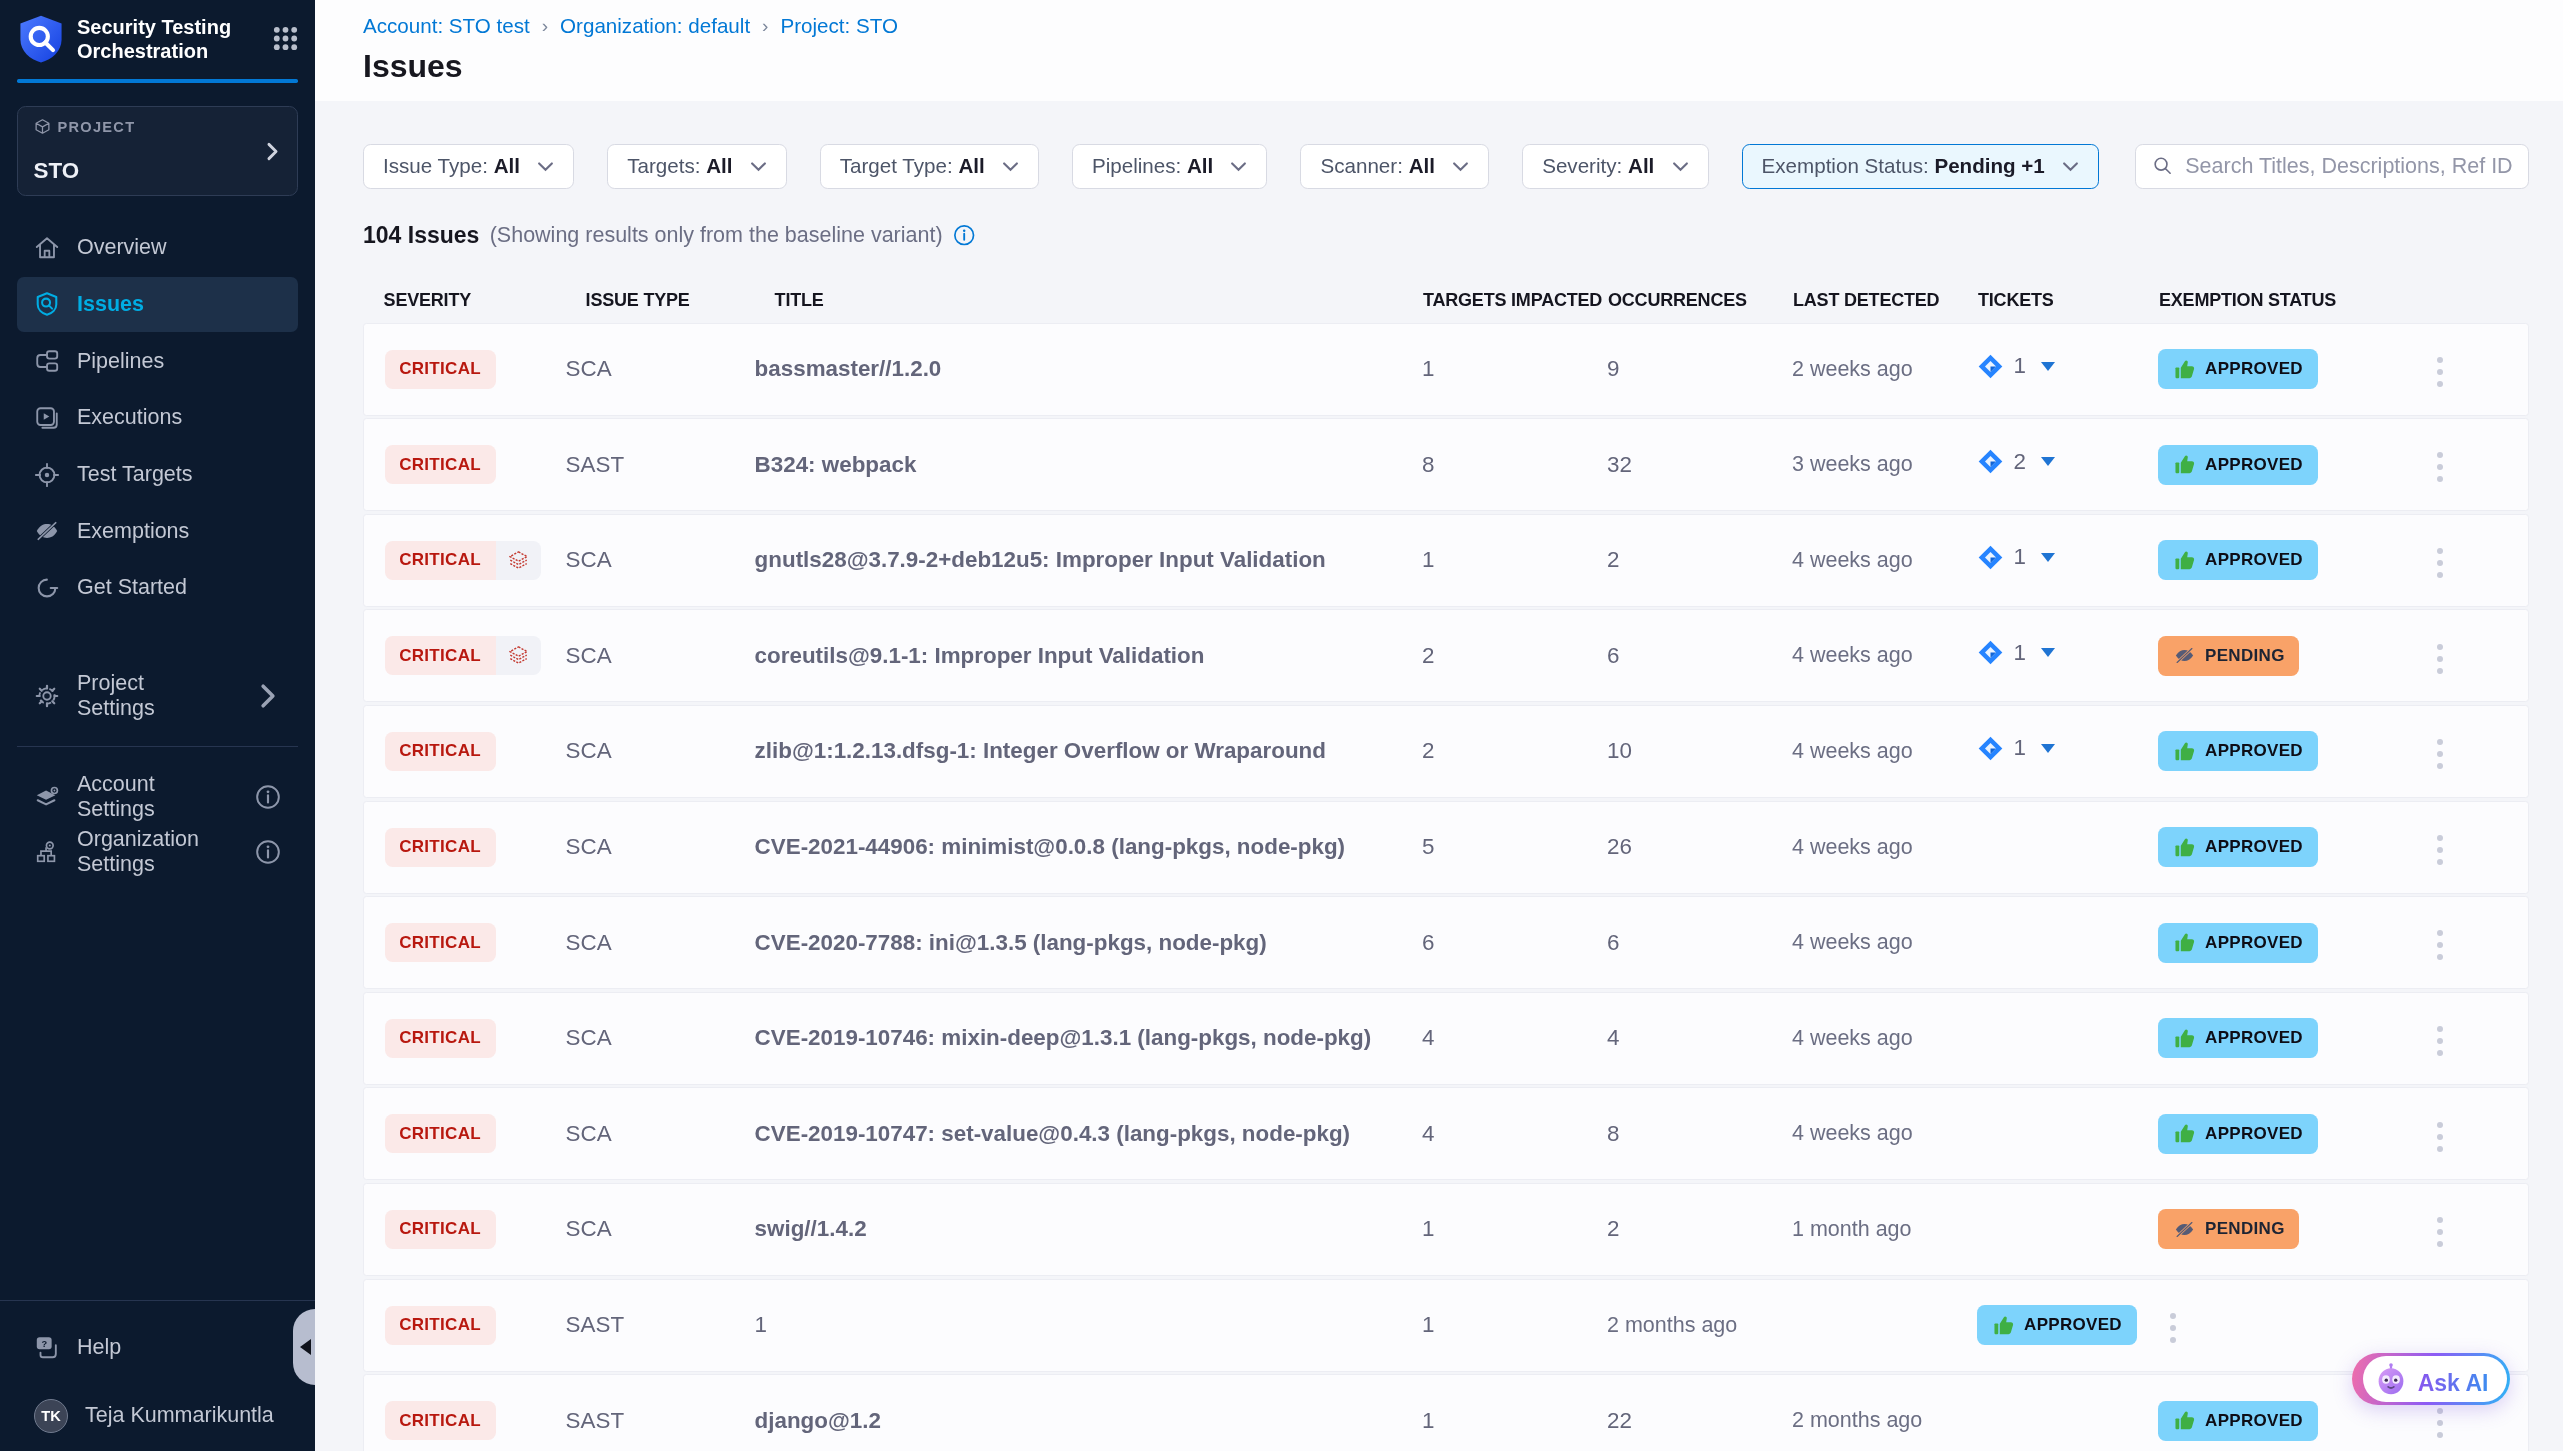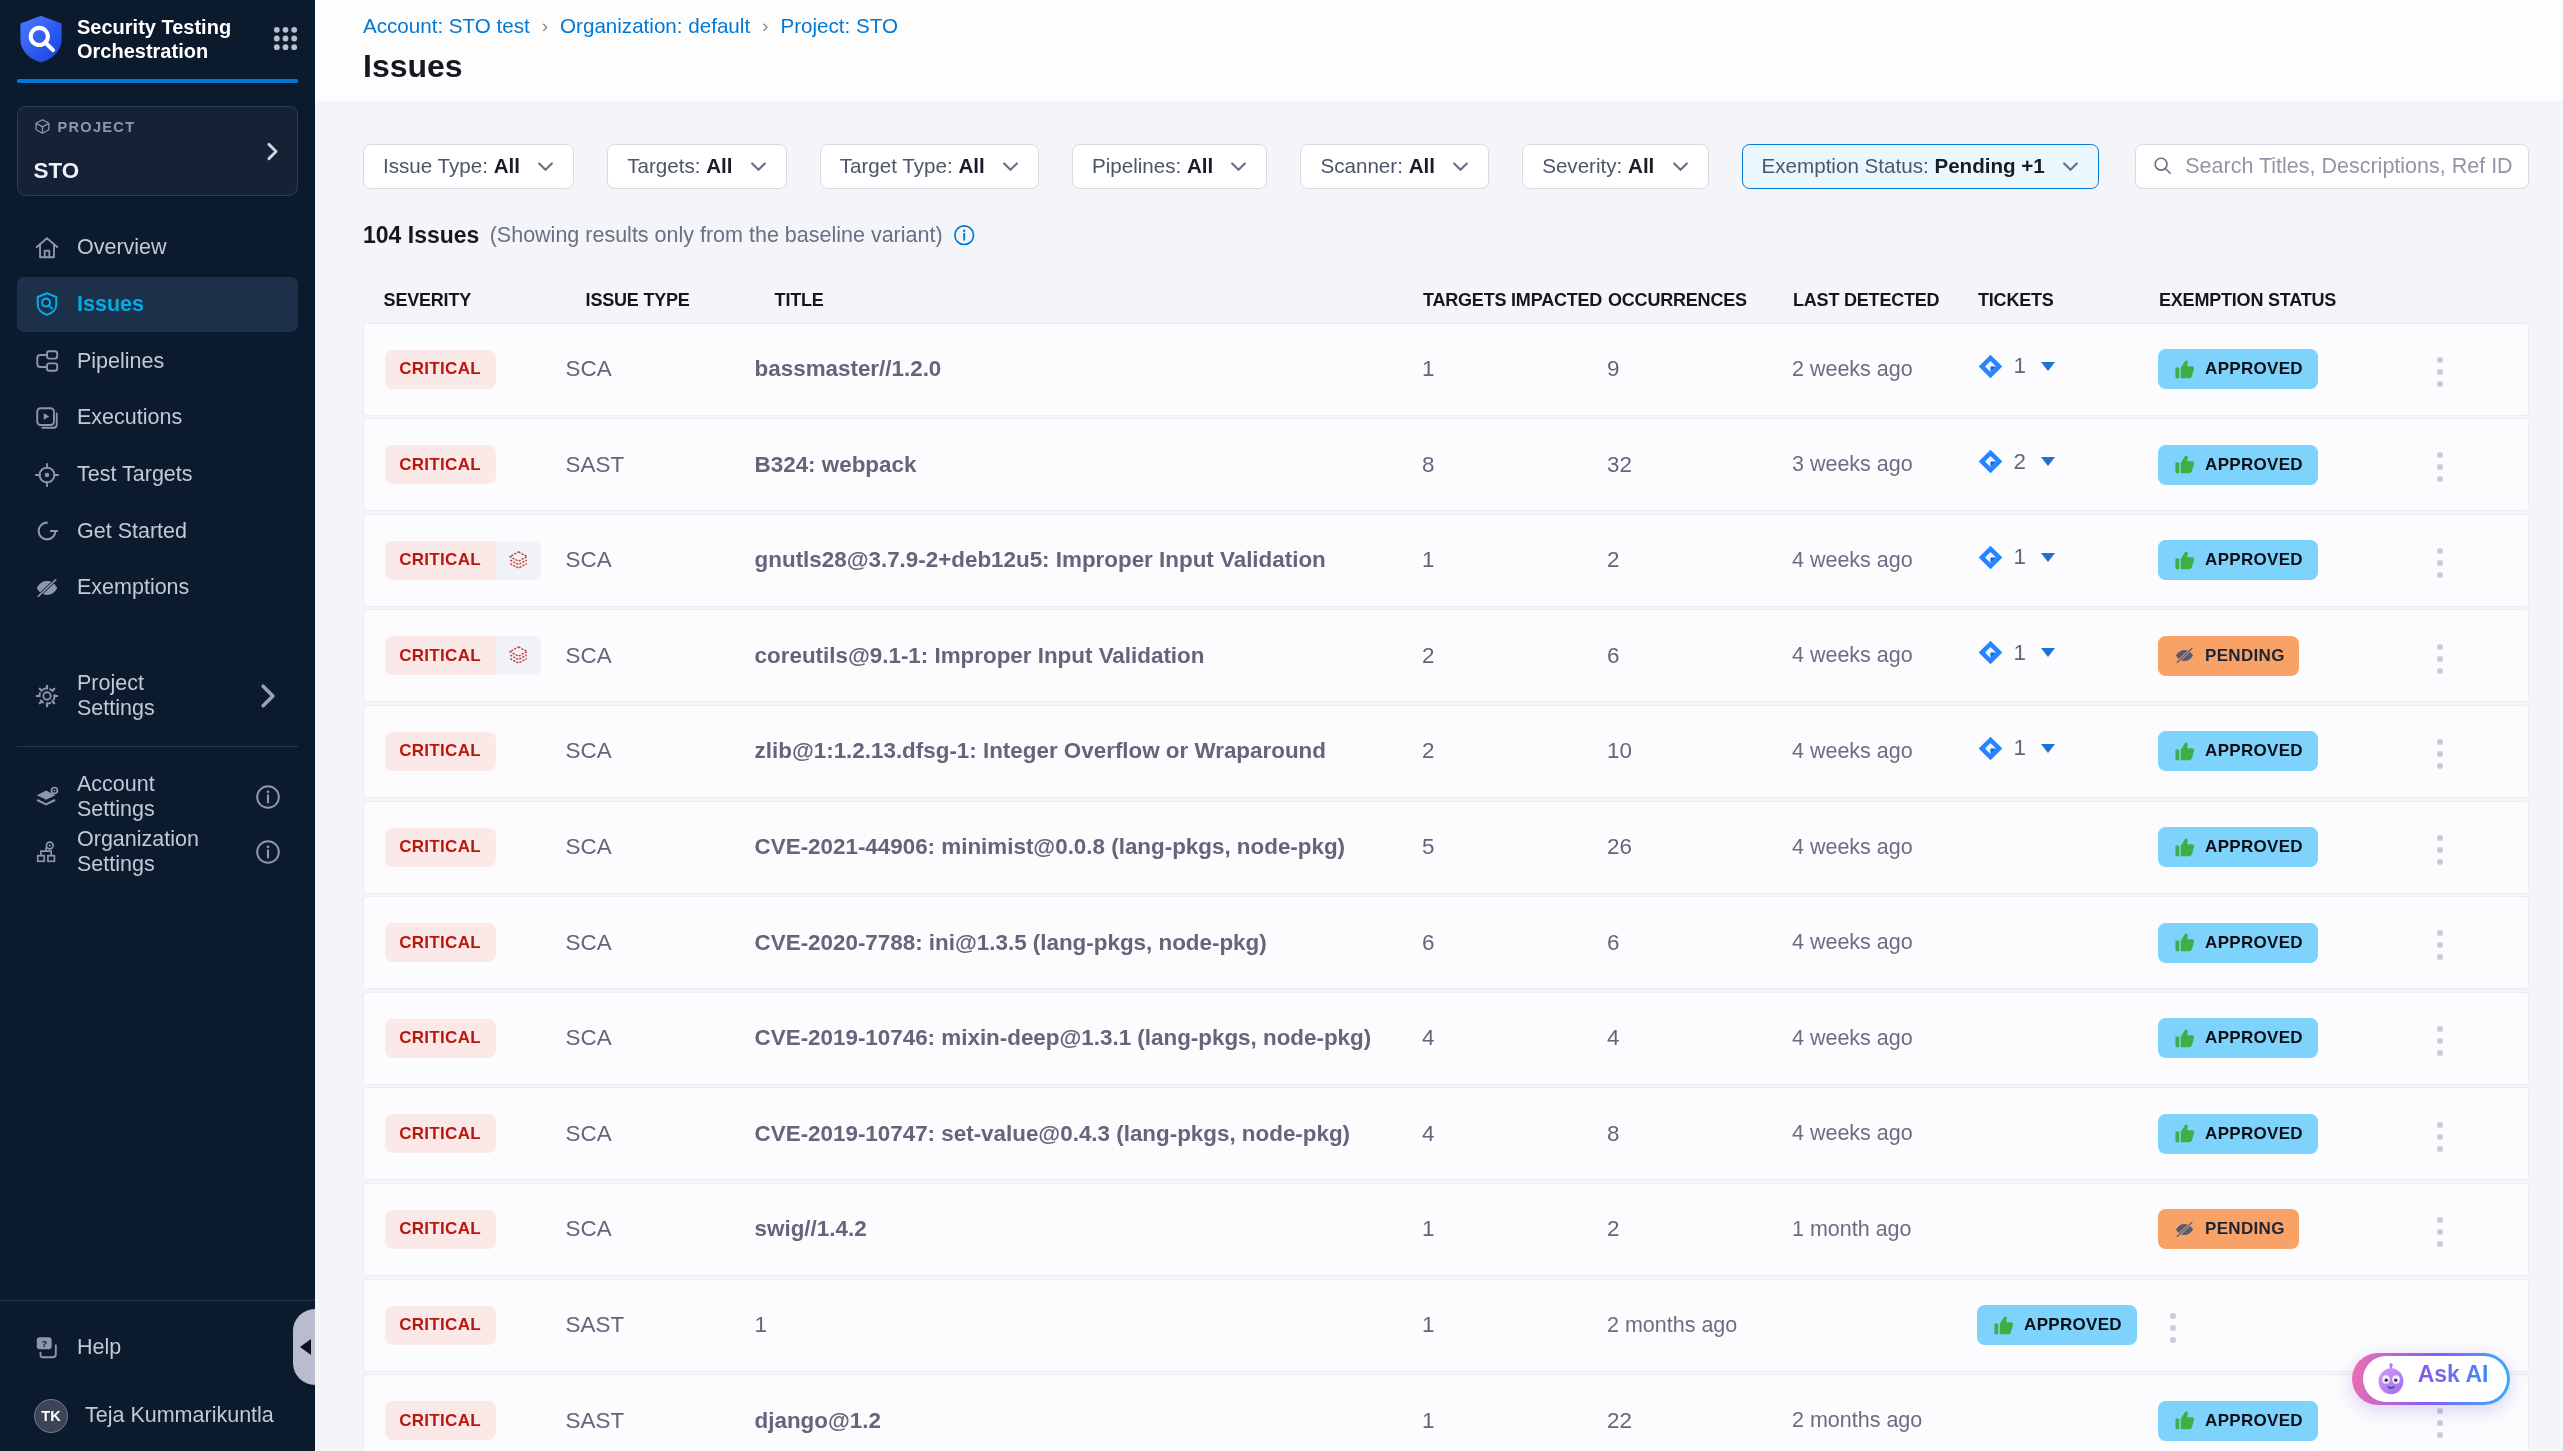--- a/index.html
+++ b/index.html
@@ -81,21 +81,21 @@
   .status-pill.pending { background:#f9a268; color:#1d2433; }
   .status-pill .icon-thumb { display:none; }
   .status-pill .icon-eyeoff { display:none; }
   .status-pill.approved .icon-thumb { display:block; }
   .status-pill.pending .icon-eyeoff { display:block; }
 
   .kebab { display:inline-flex; flex-direction:column; gap:6px; padding:8.6px 12px; cursor:pointer; }
   .kebab i { width:6px; height:6px; border-radius:50%; background:#c9ccd9; }
 
   .ask-ai { position:fixed; right:53px; bottom:46px; padding:2.6px; border-radius:859px; background:linear-gradient(100deg,#f06eaa,#8c5bf5,#2fb3f5); box-shadow:0 5.2px 19px rgba(120,80,220,0.25); cursor:pointer; }
-  .ask-ai-inner { display:flex; align-items:flex-start; gap:8.6px; background:#fff; border-radius:859px; padding:5.2px 19px 5.2px 10.3px;margin-left:8px; }
+  .ask-ai-inner { display:flex; align-items:flex-end; gap:8.6px; background:#fff; border-radius:859px; padding:5.2px 19px 5.2px 10.3px;margin-left:8px; }
   .ask-ai-label { font-size:23px; font-weight:700; background:linear-gradient(95deg,#8a55ee,#3d8df0); -webkit-background-clip:text; background-clip:text; color:transparent; }
 
   .info-circle { width:22.4px; height:22.4px; flex:none; }
 </style>
 </head>
 <body>
 
 <div class="sidebar">
   <div class="logo-row">
     <svg class="logo-shield" viewBox="0 0 28 29">
@@ -178,32 +178,32 @@
         <circle cx="14" cy="14" r="2.4" fill="#8d96aa"></circle>
         <line x1="14" y1="2" x2="14" y2="6.5" stroke="#8d96aa" stroke-width="2" stroke-linecap="round"></line>
         <line x1="14" y1="21.5" x2="14" y2="26" stroke="#8d96aa" stroke-width="2" stroke-linecap="round"></line>
         <line x1="2" y1="14" x2="6.5" y2="14" stroke="#8d96aa" stroke-width="2" stroke-linecap="round"></line>
         <line x1="21.5" y1="14" x2="26" y2="14" stroke="#8d96aa" stroke-width="2" stroke-linecap="round"></line>
       </svg>
       <span>Test Targets</span>
     </div>
     <div class="nav-item">
       <svg viewBox="0 0 28 28">
-        <circle cx="14" cy="14" r="9" fill="none" stroke="#8d96aa" stroke-width="2.2" stroke-dasharray="42 15" stroke-linecap="round"></circle>
-        <line x1="18" y1="14" x2="25" y2="14" stroke="#8d96aa" stroke-width="2.2" stroke-linecap="round"></line>
-      </svg>
-      <span>Get Started</span>
-    </div>
-    <div class="nav-item">
-      <svg viewBox="0 0 28 28">
         <path d="M3 14 C6 8.5 10 6.5 14 6.5 C18 6.5 22 8.5 25 14 C22 19.5 18 21.5 14 21.5 C10 21.5 6 19.5 3 14 Z" fill="#8d96aa"></path>
         <line x1="4.5" y1="23" x2="23.5" y2="5" stroke="#0c1a2e" stroke-width="3.4" stroke-linecap="round"></line>
         <line x1="4.5" y1="23" x2="23.5" y2="5" stroke="#8d96aa" stroke-width="1.6" stroke-linecap="round"></line>
       </svg>
       <span>Exemptions</span>
+    </div>
+    <div class="nav-item">
+      <svg viewBox="0 0 28 28">
+        <circle cx="14" cy="14" r="9" fill="none" stroke="#8d96aa" stroke-width="2.2" stroke-dasharray="42 15" stroke-linecap="round"></circle>
+        <line x1="18" y1="14" x2="25" y2="14" stroke="#8d96aa" stroke-width="2.2" stroke-linecap="round"></line>
+      </svg>
+      <span>Get Started</span>
     </div>
   </div>
 
   <div class="nav-section-gap"></div>
 
   <div class="nav-item">
     <svg viewBox="0 0 28 28">
       <circle cx="14" cy="14" r="4" fill="none" stroke="#8d96aa" stroke-width="2"></circle>
       <path d="M14 3 V6 M14 22 V25 M3 14 H6 M22 14 H25 M6.2 6.2 L8.3 8.3 M19.7 19.7 L21.8 21.8 M6.2 21.8 L8.3 19.7 M19.7 8.3 L21.8 6.2" stroke="#8d96aa" stroke-width="2.4" stroke-linecap="round"></path>
       <circle cx="14" cy="14" r="8.2" fill="none" stroke="#8d96aa" stroke-width="2" stroke-dasharray="5 3.2"></circle>

